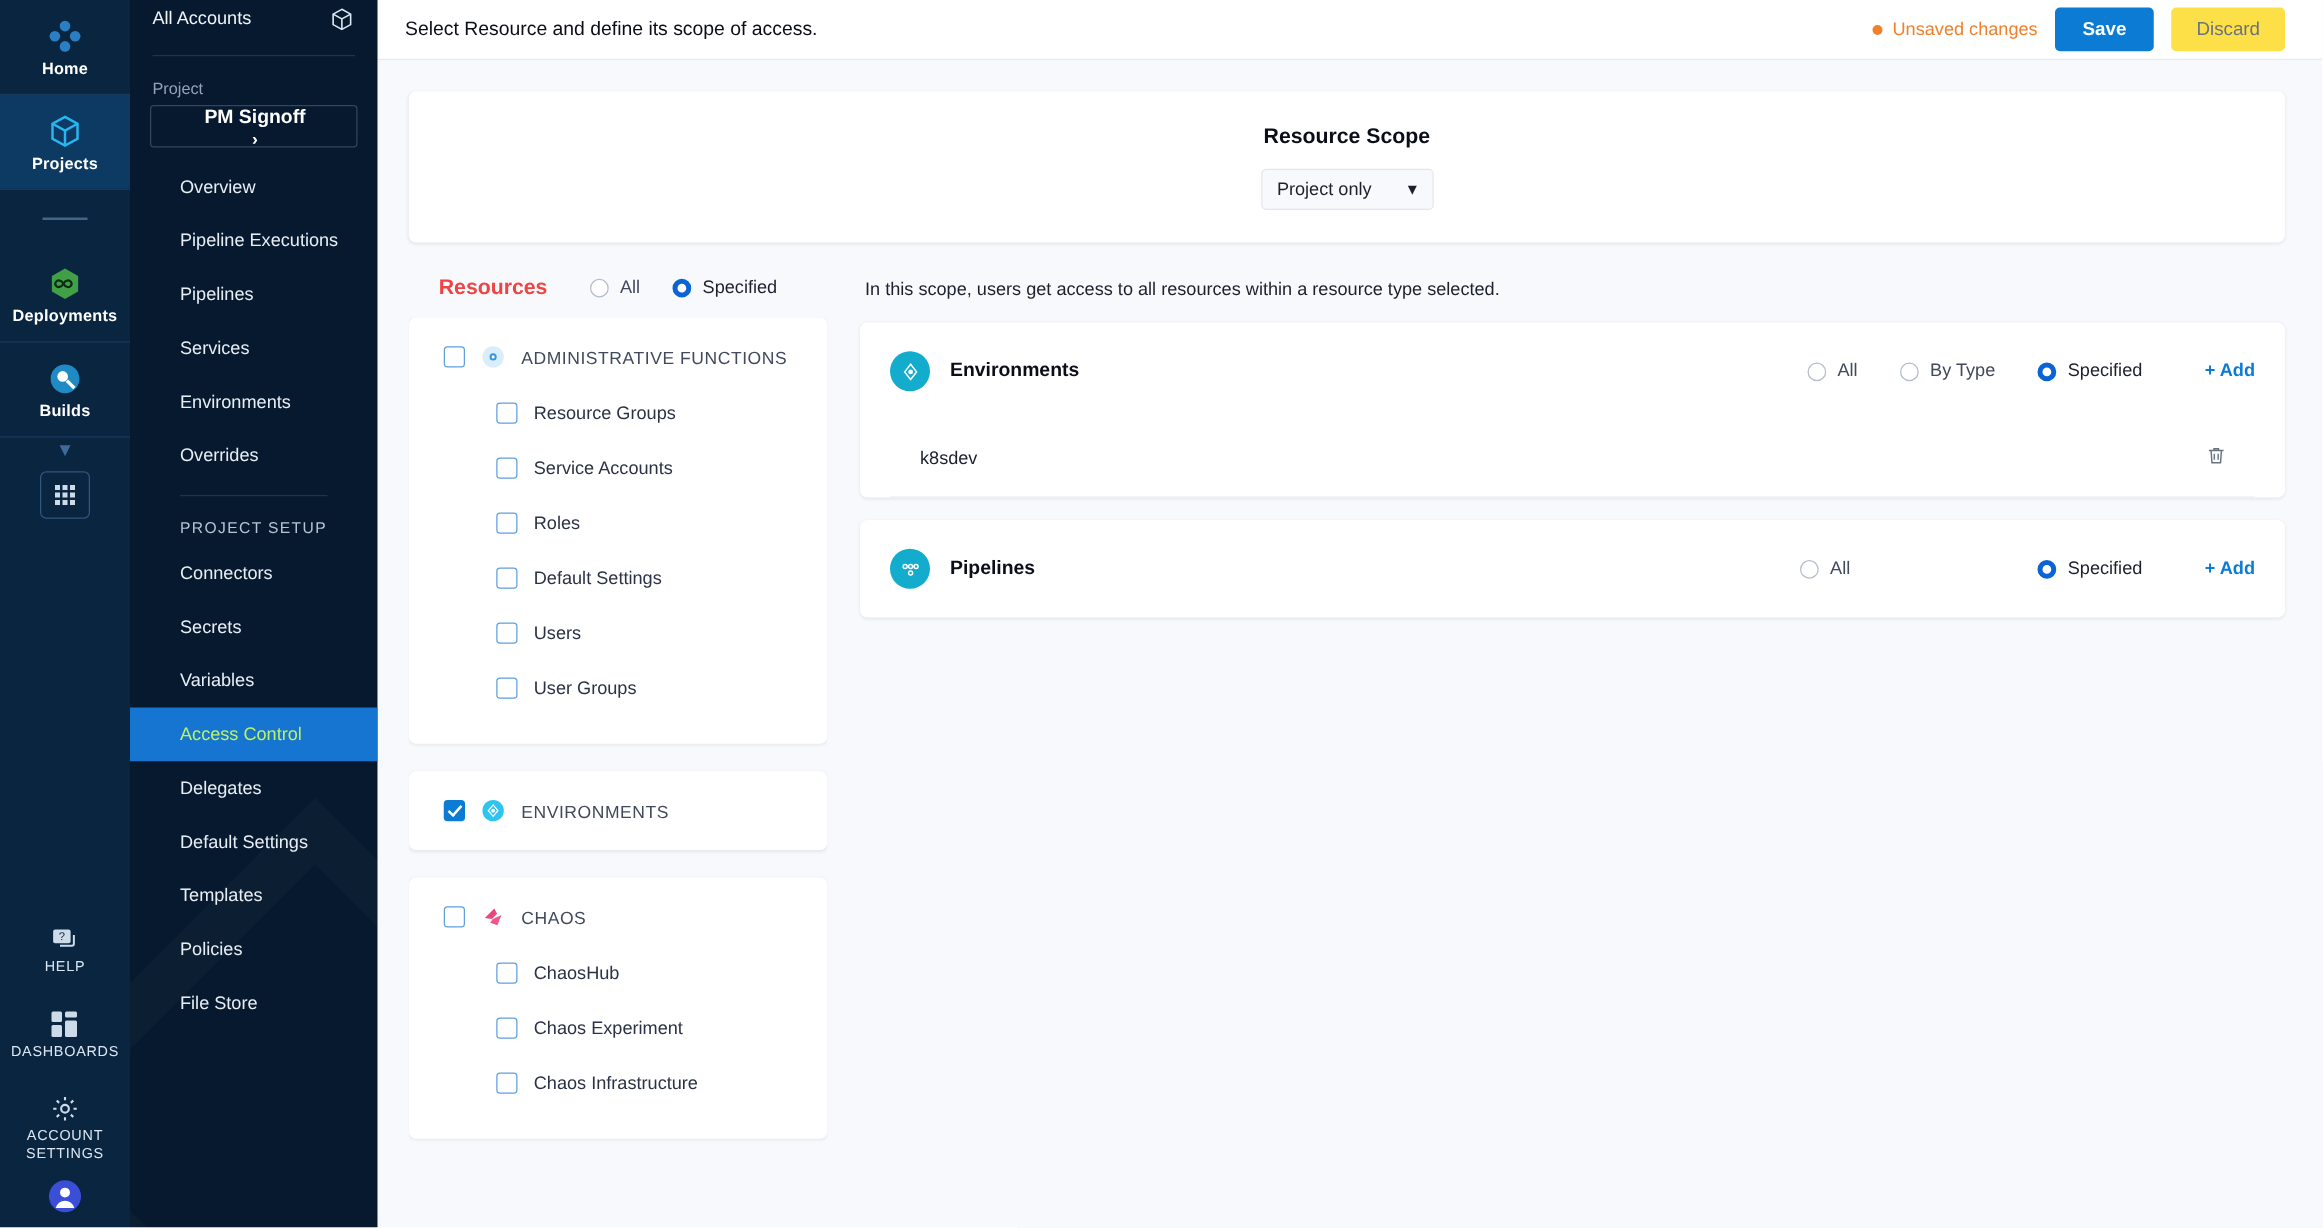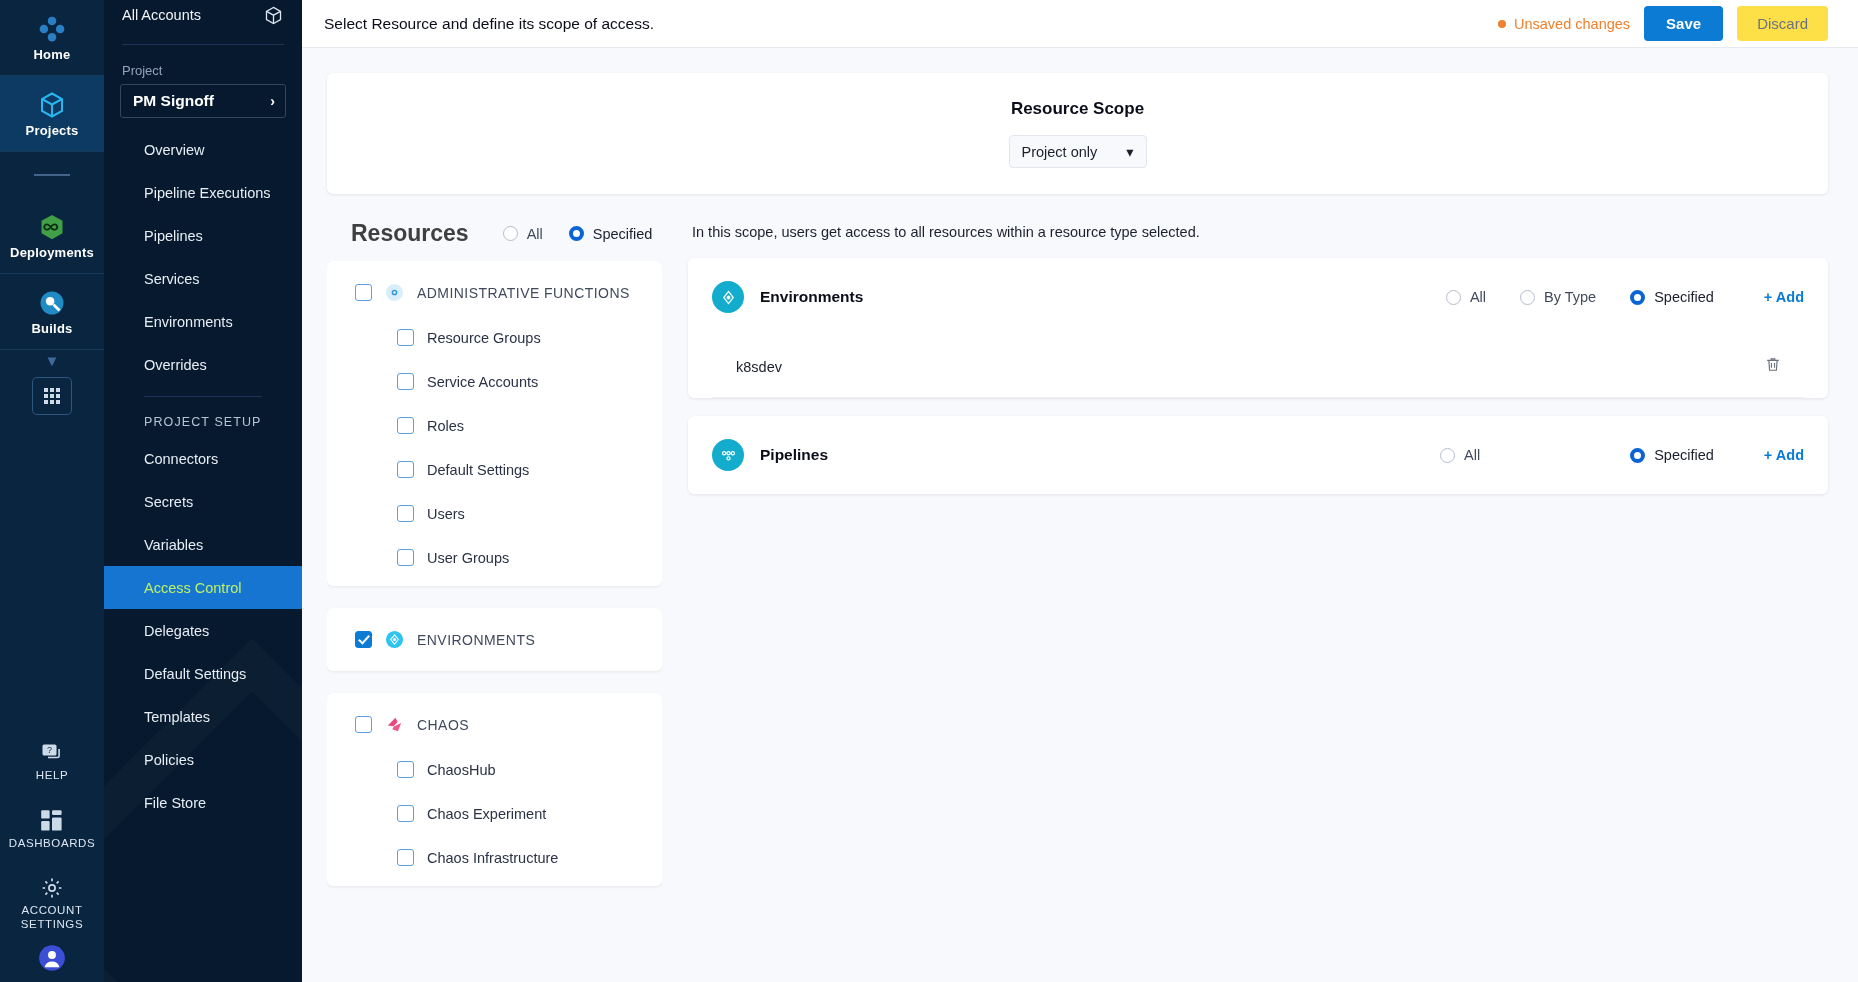--- a/index.html
+++ b/index.html
@@ -63,21 +63,21 @@
   }
   .proj-box {
     margin: 0 16px; height: 34px; border: 1px solid #2b4straw;
   }
   .proj-box {
     margin: 0 16px; height: 34px; border: 1px solid #2c4straw;
   }
   .proj-box {
     margin: 0 16px; height: 34px; border: 1px solid #31465f; border-radius: 3px;
     display: flex; align-items: center; justify-content: space-between;
-    padding: 0 10px 0 12px; cursor: pointer; position: relative; z-index: 2;
+    padding: 0 10px 0 12px; cursor: pointer; position: relative; z-index: 2; flex-direction: column;
   }
   .proj-name { font-size: 15.5px; font-weight: bold; color: #ffffff; }
   .proj-caret { color: #ffffff; font-size: 14px; font-weight: bold; }
   .nav-list { margin-top: 10px; position: relative; z-index: 2; }
   .nav-item {
     height: 43px; display: flex; align-items: center;
     padding-left: 40px; font-size: 14.5px; color: #e8eef5; cursor: pointer;
   }
   .nav-item.active { background: #1675d0; color: #bef264; }
   .nav-hr { height: 1px; background: #1d3350; margin: 10px 40px 6px 40px; }
@@ -118,30 +118,30 @@
     padding: 0 12px; cursor: pointer;
   }
   .scope-select span { font-size: 14.5px; color: #1c1f2e; }
   .chev { color: #8b93a8; font-size: 11px; }
 
   .cols { display: flex; gap: 26px; margin-top: 18px; height: 800px; }
 
   
   .res-col { width: 335px; flex: 0 0 335px; }
   .res-head { display: flex; align-items: center; padding: 8px 4px 14px 24px; gap: 34px; }
-  .res-title { font-size: 23px; font-weight: bold; color: #404040; }
+  .res-title { font-size: 17px; font-weight: bold; color: #ef4444; }
   .radio-row { display: flex; align-items: center; gap: 26px; }
   .radio { display: flex; align-items: center; gap: 9px; cursor: pointer; }
   .rb { width: 15px; height: 15px; border-radius: 50%; border: 1.6px solid #b5bccb; background: #fff; flex: 0 0 auto; }
   .rb.on { border: 4.5px solid #0b64d4; background: #fff; }
   .radio span { font-size: 14.5px; color: #41495c; }
   .radio.sel span { color: #1c1f2e; }
 
   .res-list { height: 748px; overflow: hidden; }
-  .res-group { background: #fff; border-radius: 6px; box-shadow: 0 1px 3px rgba(16,24,40,.08); margin-bottom: 22px; padding: 22px 0 20px; }
+  .res-group { background: #fff; border-radius: 6px; box-shadow: 0 1px 3px rgba(16,24,40,.08); margin-bottom: 22px; padding: 22px 0 36px; }
   .grp-head { display: flex; align-items: center; gap: 13px; padding: 0 22px 0 28px; }
   .cb { width: 17px; height: 17px; border-radius: 3px; border: 1.6px solid #5f9fe0; background: #fff; flex: 0 0 auto; }
   .cb.checked { background: #0b7bd4; border-color: #0b7bd4; position: relative; }
   .cb.checked::after {
     content: ""; position: absolute; left: 5px; top: 1px; width: 4px; height: 9px;
     border: solid #fff; border-width: 0 2px 2px 0; transform: rotate(42deg);
   }
   .grp-name { font-size: 14px; color: #41495c; letter-spacing: .45px; }
   .grp-icon { width: 19px; height: 19px; display: flex; align-items: center; justify-content: center; flex: 0 0 auto; }
   .grp-sub { display: flex; align-items: center; gap: 13px; padding: 0 0 0 70px; margin-top: 27px; }

